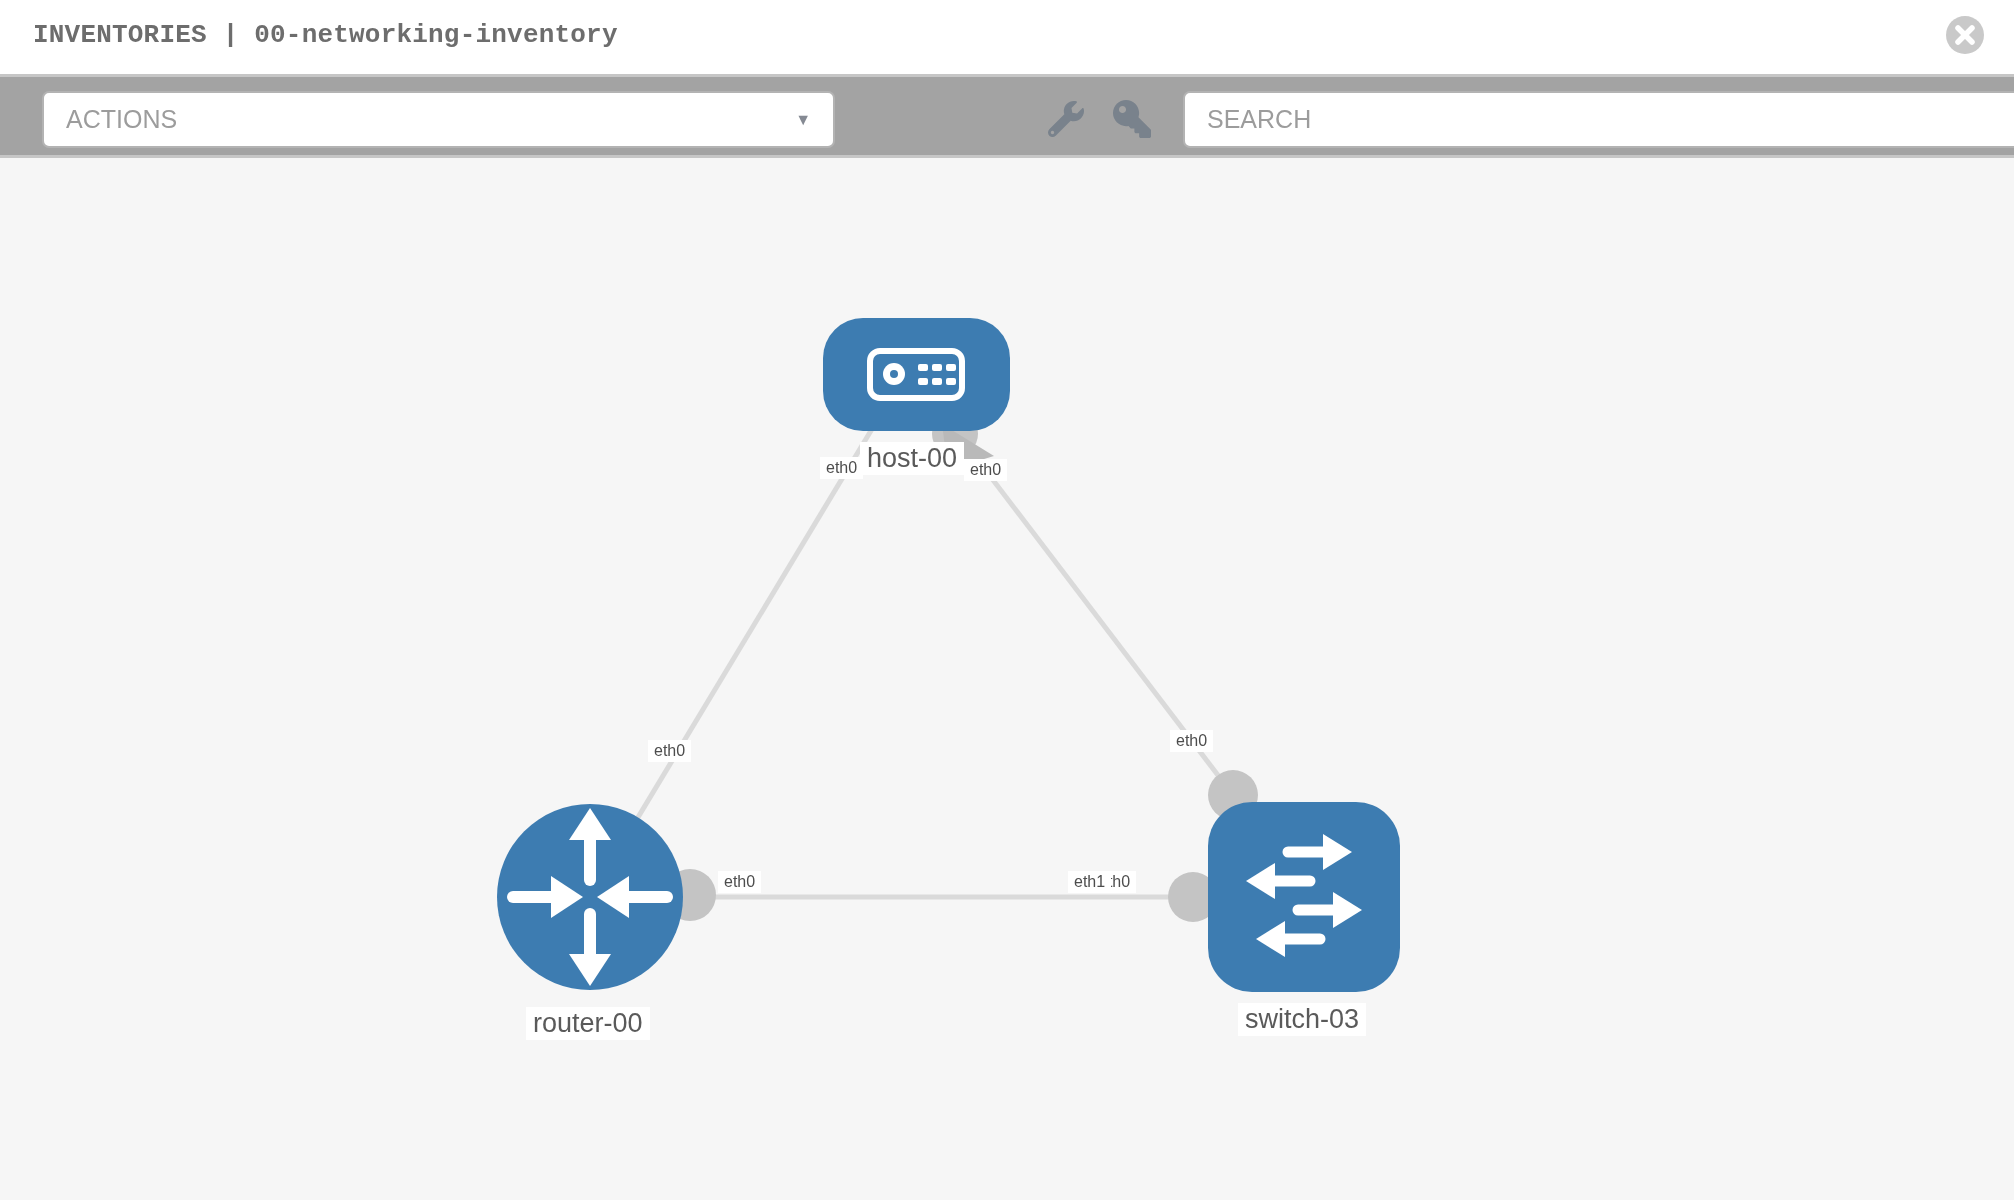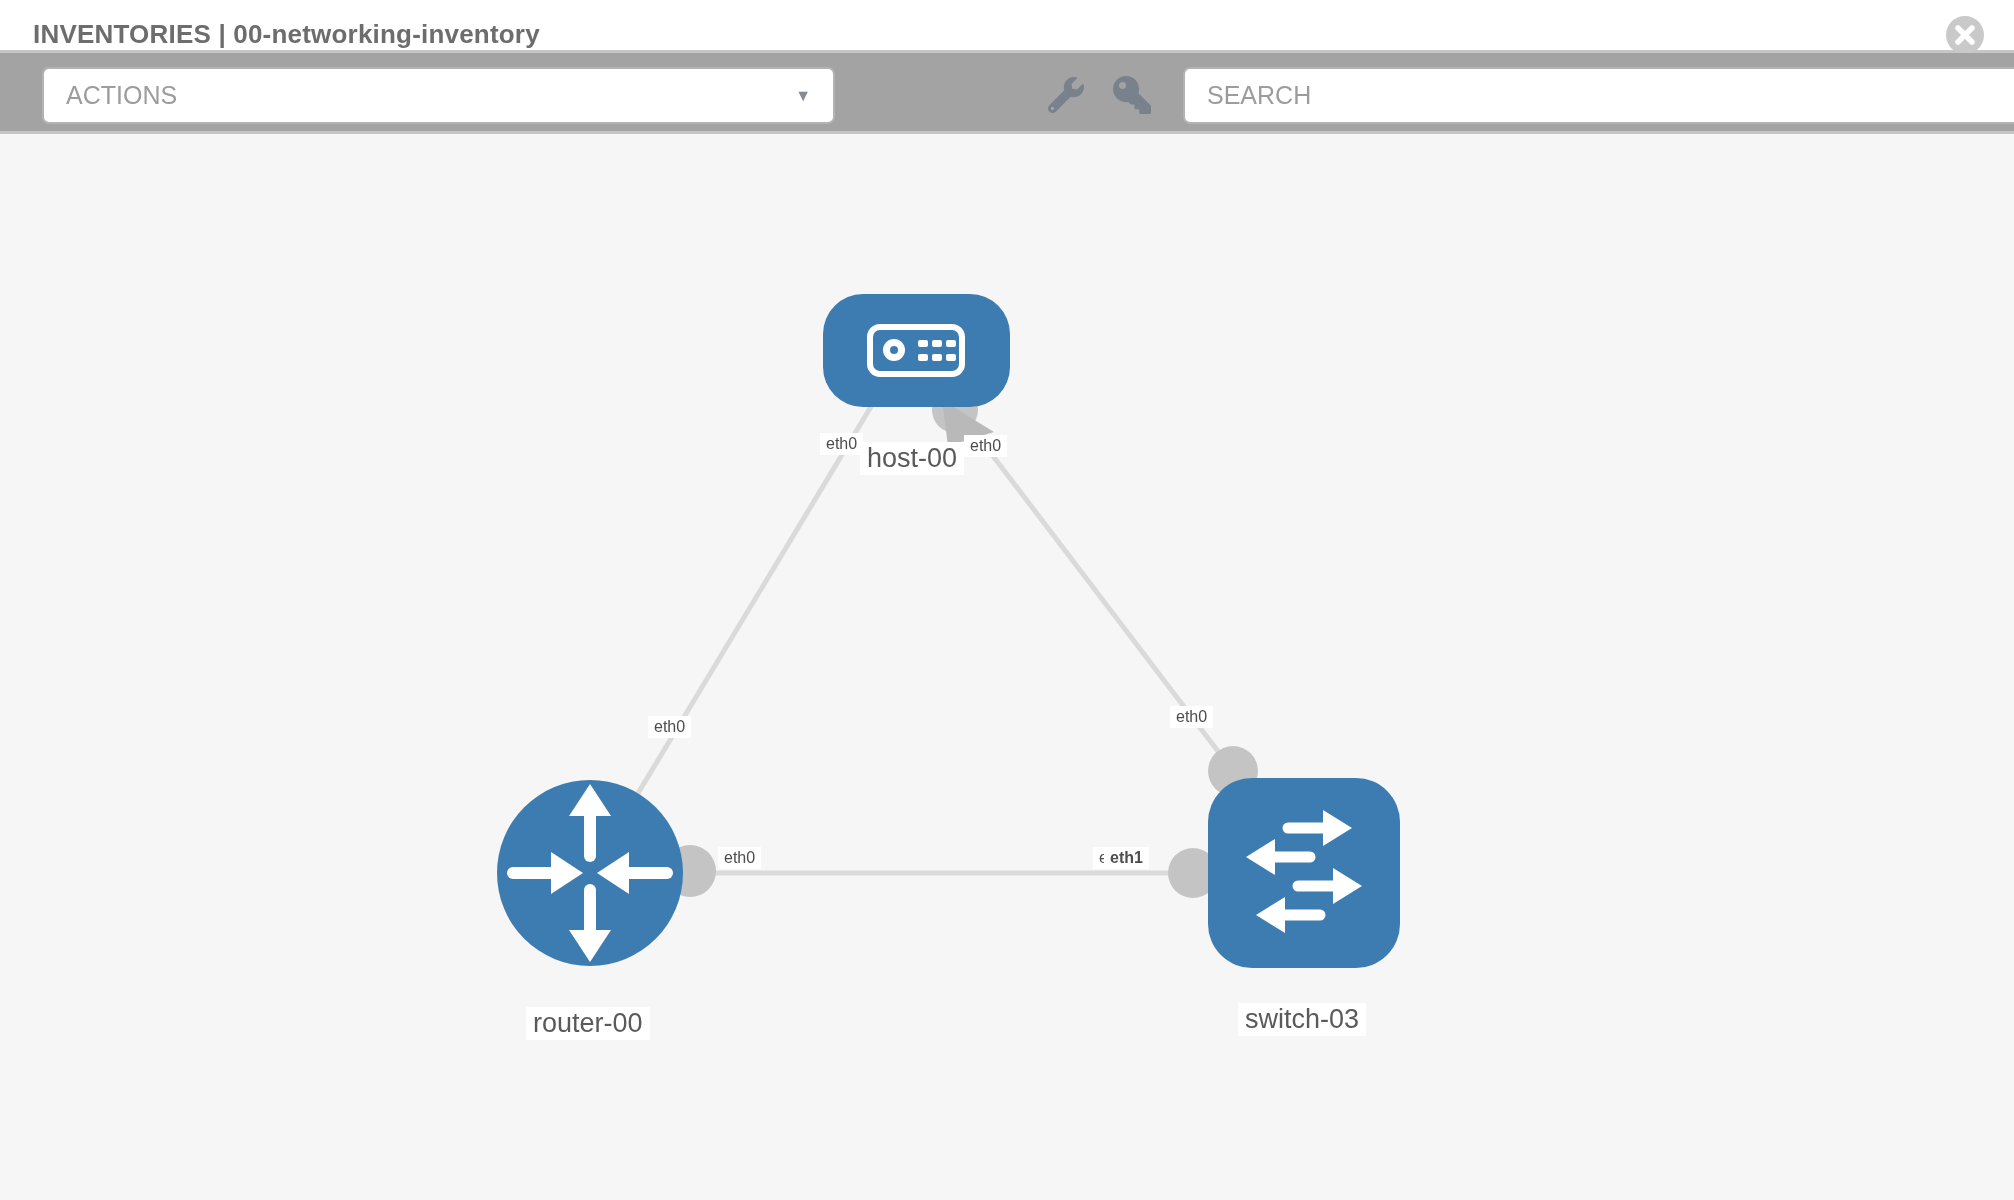--- a/index.html
+++ b/index.html
@@ -1,21 +1,21 @@
 <!DOCTYPE html>
 <html><head>
 <meta charset="utf-8">
 <style>
   * { margin:0; padding:0; box-sizing:border-box; }
   html,body { width:2014px; height:1200px; overflow:hidden;
               font-family:"Liberation Sans", sans-serif; background:#f6f6f6; }
 
   
-  .header { position:relative; width:100%; height:53px; background:#ffffff;
-            border-bottom:3px solid #c6c6c6; }
+  .header { position:relative; width:100%; height:77px; background:#ffffff;
+            border-bottom:3px solid #c6c6c6;font-family:Liberation Mono, monospace; }
   .header-title { position:absolute; left:33px; top:0; height:69px; display:flex; align-items:center;
                   font-size:26px; font-weight:bold; color:#6d6d6d; letter-spacing:0.2px; }
   .close-btn { position:absolute; right:30px; top:16px; width:38px; height:38px; border-radius:50%;
                background:#c9c9c9; display:flex; align-items:center; justify-content:center; cursor:pointer; }
 
   
   .toolbar { position:relative; width:100%; height:81px; background:#a3a3a3;
              border-bottom:3px solid #c6c6c6; }
   .select-box { position:absolute; top:14px; height:57px; background:#ffffff;
                 border:2px solid #b3b3b3; border-radius:7px; display:flex; align-items:center;
@@ -28,31 +28,31 @@
   .tool-icon svg { fill:#79828c; }
   .icon-wrench { left:1046px; }
   .icon-key { left:1112px; }
 
   
   .canvas { position:relative; width:2014px; height:1044px; background:#f6f6f6; }
   .topology-svg { position:absolute; left:0; top:0; }
 
   .chip { position:absolute; background:#ffffff; color:#4d4d4d; font-size:16px;
           padding:2px 6px; white-space:nowrap; }
-  .chip-big { font-size:27px; color:#5a5a5a; padding:1px 7px;margin-top:24px; }
+  .chip-big { font-size:27px; color:#5a5a5a; padding:1px 7px; }
 
   
   .chip-host          { left:860px;  top:284px; }
   .chip-host-if-left  { left:820px;  top:299px; }
   .chip-host-if-right { left:964px;  top:301px; }
   .chip-hr-if         { left:648px;  top:582px; }
   .chip-hs-if         { left:1170px; top:572px; }
   .chip-rs-if-router  { left:718px;  top:713px; }
   .chip-rs-if-back    { left:1093px; top:713px; z-index:1; }
-  .chip-rs-if-front   { left:1104px; top:713px; z-index:2;font-weight:bold; }
+  .chip-rs-if-front   { left:1068px; top:713px; z-index:2; }
   .chip-router        { left:526px;  top:849px; }
   .chip-switch        { left:1238px; top:845px; }
 
   
   .zoom-panel { position:absolute; left:1622px; top:930px; width:392px; height:114px;
                 background:#ffffff; border:2px solid #a8a8a8; border-right:none; border-bottom:none; }
   .zoom-value { position:absolute; left:68px; top:8px; width:268px; text-align:center;
                 font-size:21px; color:#2d2d2d; }
   .zoom-minus { position:absolute; left:28px; top:52px; width:27px; height:7px;
                 border-radius:4px; background:#8a8a8a; cursor:pointer; }

